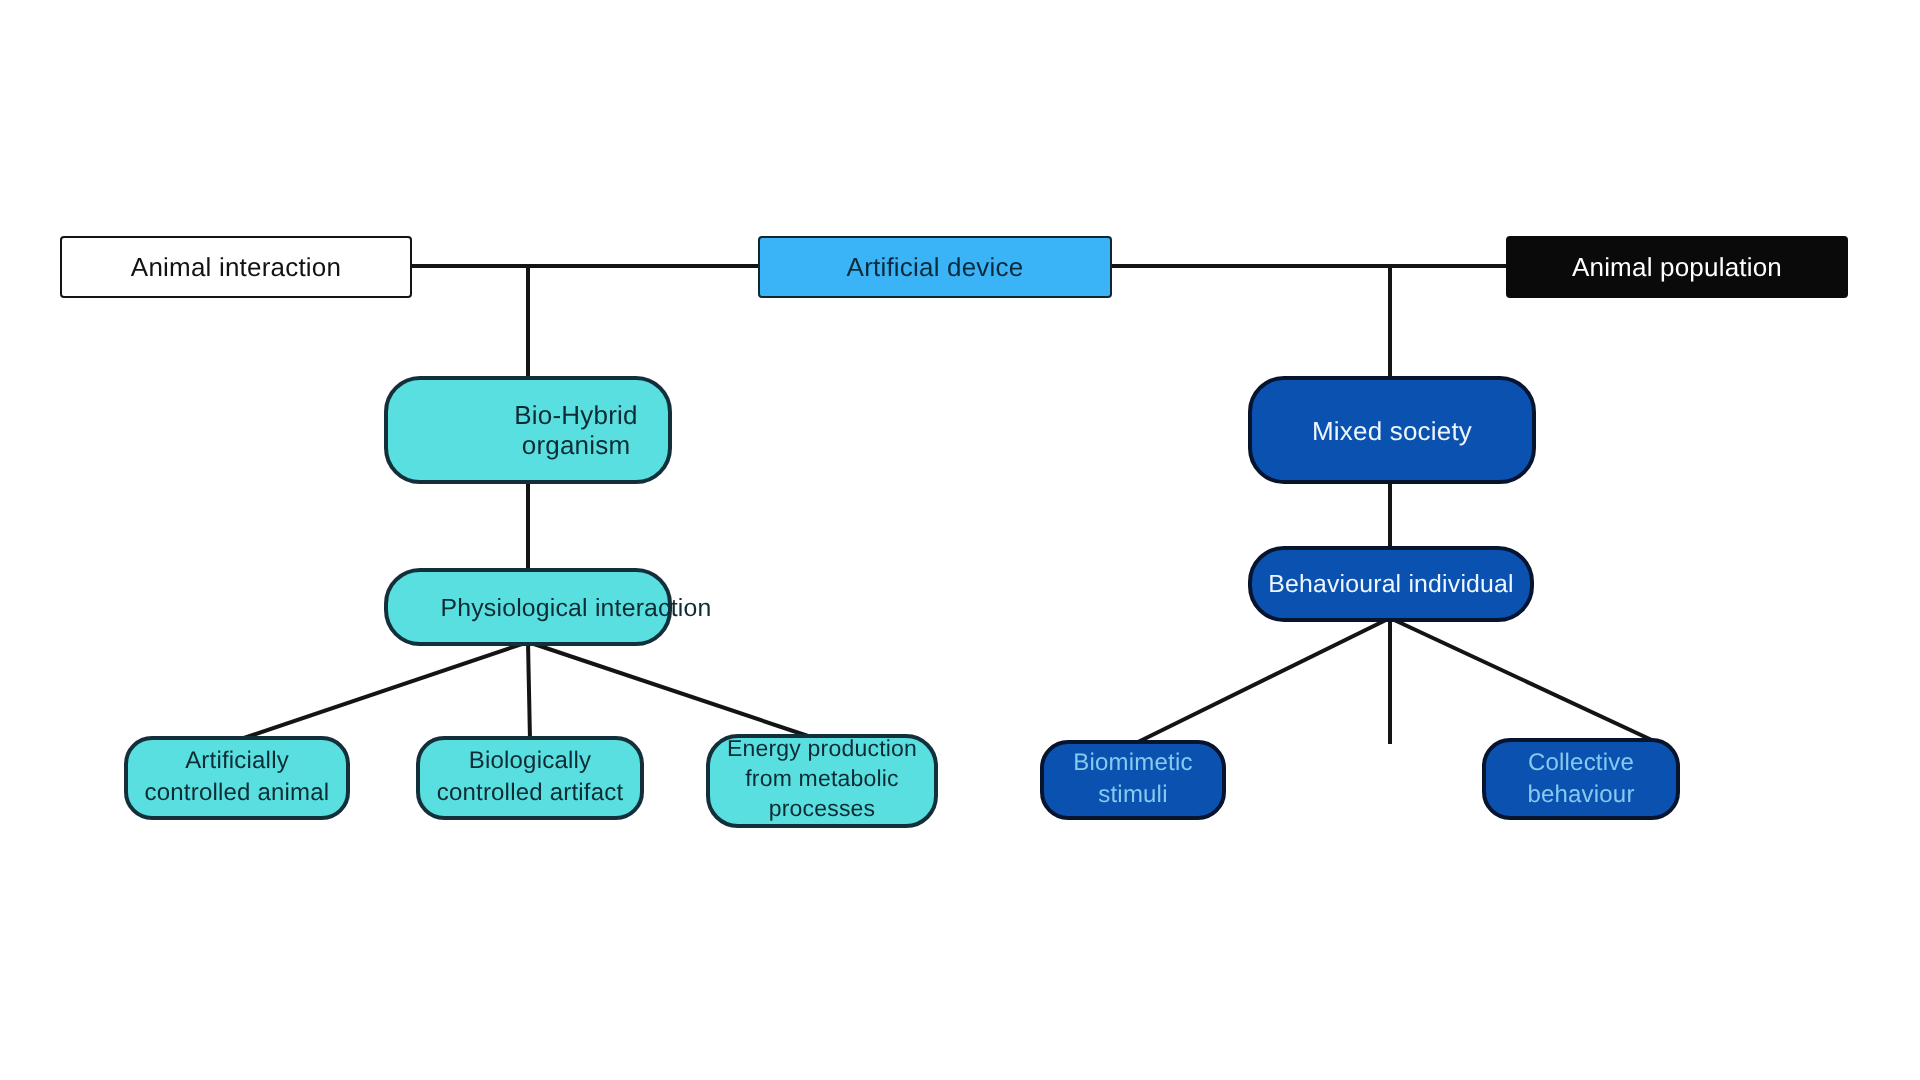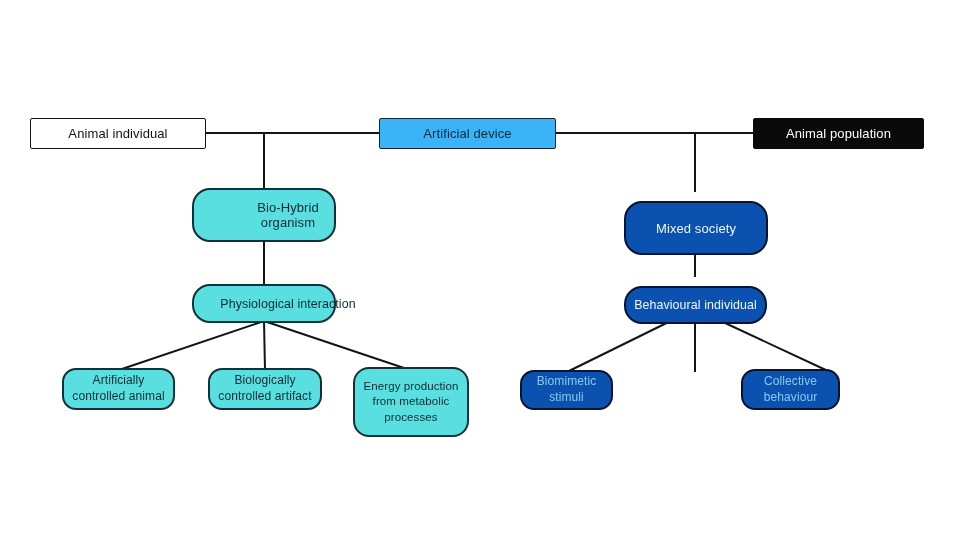--- a/index.html
+++ b/index.html
@@ -19,21 +19,21 @@
   .node span{display:block;}
   
   .rect{border:1.6px solid var(--line,#111);border-radius:2px;font-size:13px;}
   .white-box{background:var(--white-fill,#fff);color:var(--white-box-text,#111);}
   .sky-box{background:var(--skyblue-fill,#3AB3F7);color:var(--skyblue-text,#0c2a3a);border-color:var(--skyblue-border,#102733);}
   .black-box{background:var(--black-fill,#0a0a0a);color:var(--black-box-text,#fff);border-color:var(--black-fill,#0a0a0a);}
   
   .round{border-radius:18px;border:2px solid;}
   .pill{border-radius:14px;border:2px solid;}
   .cyan{background:var(--cyan-fill,#59DFE0);color:var(--cyan-text,#0d2b33);border-color:var(--cyan-border,#12303a);padding-left:48px;}
-  .blue{background:var(--blue-fill,#0B51B0);color:var(--blue-text-bright,#eef6fe);border-color:var(--blue-border,#06142e);margin-top:13px;}
+  .blue{background:var(--blue-fill,#0B51B0);color:var(--blue-text-bright,#eef6fe);border-color:var(--blue-border,#06142e);}
   .blue-lt{background:var(--blue-fill,#0B51B0);color:var(--blue-text-light,#86caf0);border-color:var(--blue-border,#06142e);}
   .fs13{font-size:13px;}
   .fs12{font-size:12px;line-height:1.32;}
   .fs115{font-size:11.5px;line-height:1.32;}
   .nowrap{white-space:nowrap;font-size:12.4px;}
   .pad{padding:2px 4px;}
 </style>
 </head>
 <body>
 
@@ -50,42 +50,42 @@
     <line x1="264" y1="321" x2="407" y2="369"></line>
 
     <line x1="695" y1="133" x2="695" y2="192"></line>
     <line x1="695" y1="240" x2="695" y2="277"></line>
     <line x1="695" y1="309" x2="567" y2="372"></line>
     <line x1="695" y1="309" x2="695" y2="372"></line>
     <line x1="695" y1="309" x2="828" y2="371"></line>
   </svg>
 
   <div class="node rect white-box" style="left:30px;top:118px;width:176px;height:31px">
-    <span>Animal individual</span>
+    <span>Animal interaction</span>
   </div>
   <div class="node rect sky-box" style="left:379px;top:118px;width:177px;height:31px">
     <span>Artificial device</span>
   </div>
   <div class="node rect black-box" style="left:753px;top:118px;width:171px;height:31px">
     <span>Animal population</span>
   </div>
 
   <div class="node round cyan fs13" style="left:192px;top:188px;width:144px;height:54px">
     <span>Bio-Hybrid organism</span>
   </div>
   <div class="node round cyan nowrap" style="left:192px;top:284px;width:144px;height:39px">
     <span>Physiological interaction</span>
   </div>
   <div class="node pill cyan fs12 pad" style="left:62px;top:368px;width:113px;height:42px">
     <span>Artificially controlled animal</span>
   </div>
   <div class="node pill cyan fs12 pad" style="left:208px;top:368px;width:114px;height:42px">
     <span>Biologically controlled artifact</span>
   </div>
-  <div class="node pill cyan fs115 pad" style="left:353px;top:367px;width:116px;height:70px;border-radius:16px">
+  <div class="node pill cyan fs115 pad" style="left:353px;top:367px;width:116px;height:47px;border-radius:16px">
     <span>Energy production from metabolic processes</span>
   </div>
 
   <div class="node round blue fs13" style="left:624px;top:188px;width:144px;height:54px">
     <span>Mixed society</span>
   </div>
   <div class="node round blue nowrap" style="left:624px;top:273px;width:143px;height:38px">
     <span>Behavioural individual</span>
   </div>
   <div class="node pill blue-lt fs12 pad" style="left:520px;top:370px;width:93px;height:40px">

